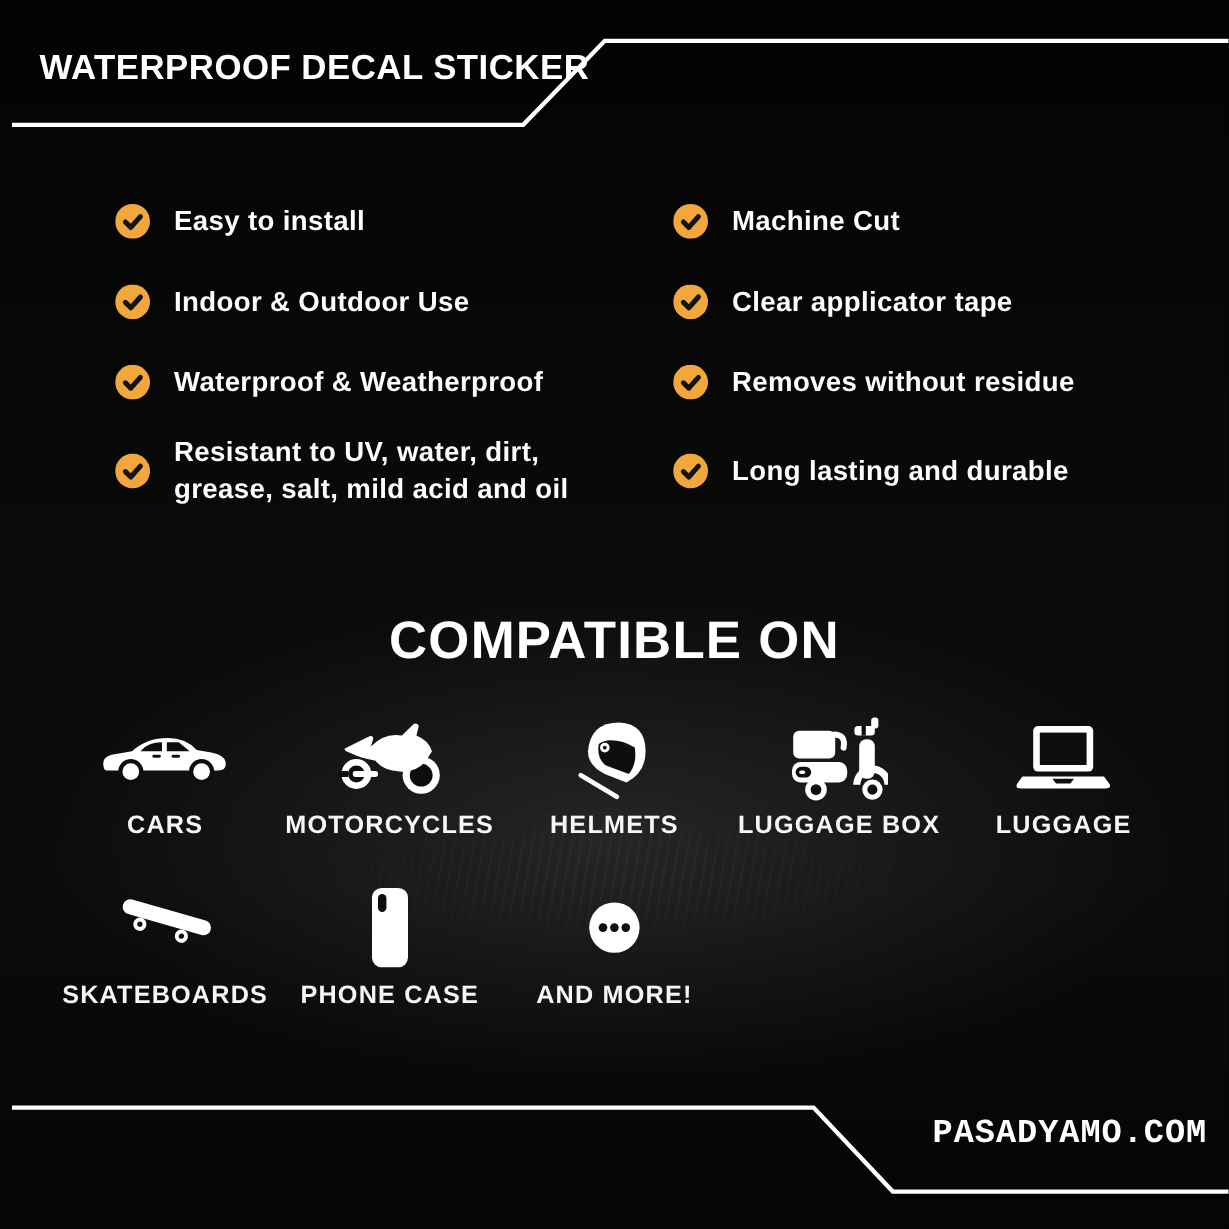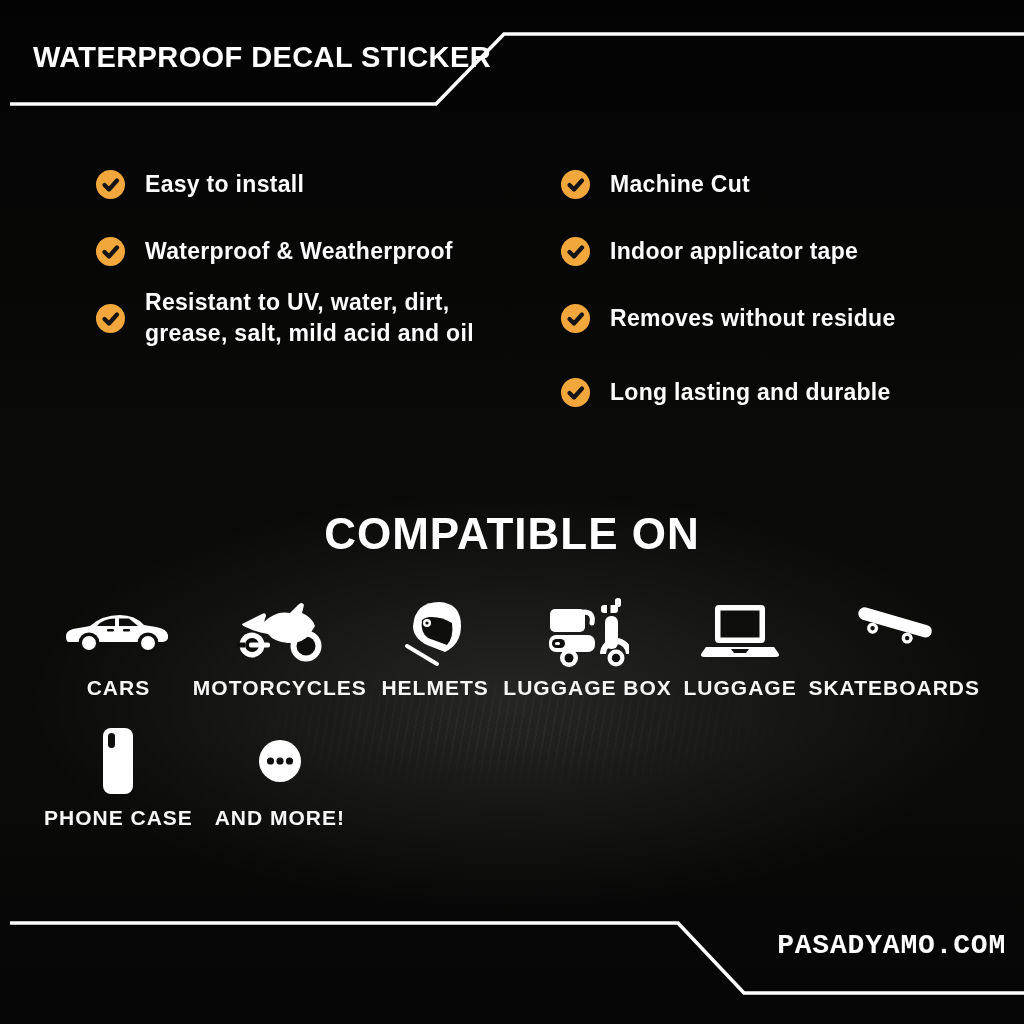--- a/index.html
+++ b/index.html
@@ -32,21 +32,21 @@
   .feat-text{
     font-size:23px;line-height:31px;font-weight:600;letter-spacing:.3px;
     white-space:pre-line;color:#fdfdfd;
   }
   .compat-heading{
     position:absolute;top:509px;left:0;width:100%;text-align:center;
     font-size:44px;font-weight:800;letter-spacing:1px;
   }
   .compat-grid{
     position:absolute;left:44px;top:594px;width:936px;
-    display:grid;grid-template-columns:repeat(6,1fr);row-gap:24px;justify-items:center;
+    display:grid;grid-template-columns:repeat(5,1fr);row-gap:36px;justify-items:center;
   }
   .compat-item{display:flex;flex-direction:column;align-items:center;width:100%;}
   .icon-box{height:74px;display:flex;align-items:center;justify-content:center;}
   .compat-label{
     margin-top:8px;font-size:21px;font-weight:700;letter-spacing:1px;
     text-align:center;white-space:nowrap;color:#f6f6f6;
   }
   .footer-site{
     position:absolute;right:18px;top:930px;
     font-size:28px;font-weight:800;letter-spacing:.8px;white-space:nowrap;font-family:Liberation Mono, monospace;
@@ -72,20 +72,27 @@
           <circle cx="14.5" cy="14.5" r="14.5" fill="#F2A73D"></circle>
           <path d="M8.5 15 L13 19.5 L21 10.5" stroke="#141414" stroke-width="4.2" fill="none" stroke-linecap="round" stroke-linejoin="round"></path>
         </svg>
       <div class="feat-text">Easy to install</div>
     </div>
     <div class="feat-row">
       <svg class="check" width="29" height="29" viewBox="0 0 29 29">
           <circle cx="14.5" cy="14.5" r="14.5" fill="#F2A73D"></circle>
           <path d="M8.5 15 L13 19.5 L21 10.5" stroke="#141414" stroke-width="4.2" fill="none" stroke-linecap="round" stroke-linejoin="round"></path>
         </svg>
+      <div class="feat-text">Indoor &amp; Outdoor Use</div>
+    </div>
+    <div class="feat-row">
+      <svg class="check" width="29" height="29" viewBox="0 0 29 29">
+          <circle cx="14.5" cy="14.5" r="14.5" fill="#F2A73D"></circle>
+          <path d="M8.5 15 L13 19.5 L21 10.5" stroke="#141414" stroke-width="4.2" fill="none" stroke-linecap="round" stroke-linejoin="round"></path>
+        </svg>
       <div class="feat-text">Waterproof &amp; Weatherproof</div>
     </div>
     <div class="feat-row">
       <svg class="check" width="29" height="29" viewBox="0 0 29 29">
           <circle cx="14.5" cy="14.5" r="14.5" fill="#F2A73D"></circle>
           <path d="M8.5 15 L13 19.5 L21 10.5" stroke="#141414" stroke-width="4.2" fill="none" stroke-linecap="round" stroke-linejoin="round"></path>
         </svg>
       <div class="feat-text">Resistant to UV, water, dirt,
 grease, salt, mild acid and oil</div>
     </div>
@@ -97,21 +104,21 @@
           <circle cx="14.5" cy="14.5" r="14.5" fill="#F2A73D"></circle>
           <path d="M8.5 15 L13 19.5 L21 10.5" stroke="#141414" stroke-width="4.2" fill="none" stroke-linecap="round" stroke-linejoin="round"></path>
         </svg>
       <div class="feat-text">Machine Cut</div>
     </div>
     <div class="feat-row">
       <svg class="check" width="29" height="29" viewBox="0 0 29 29">
           <circle cx="14.5" cy="14.5" r="14.5" fill="#F2A73D"></circle>
           <path d="M8.5 15 L13 19.5 L21 10.5" stroke="#141414" stroke-width="4.2" fill="none" stroke-linecap="round" stroke-linejoin="round"></path>
         </svg>
-      <div class="feat-text">Indoor applicator tape</div>
+      <div class="feat-text">Clear applicator tape</div>
     </div>
     <div class="feat-row">
       <svg class="check" width="29" height="29" viewBox="0 0 29 29">
           <circle cx="14.5" cy="14.5" r="14.5" fill="#F2A73D"></circle>
           <path d="M8.5 15 L13 19.5 L21 10.5" stroke="#141414" stroke-width="4.2" fill="none" stroke-linecap="round" stroke-linejoin="round"></path>
         </svg>
       <div class="feat-text">Removes without residue</div>
     </div>
     <div class="feat-row">
       <svg class="check" width="29" height="29" viewBox="0 0 29 29">

